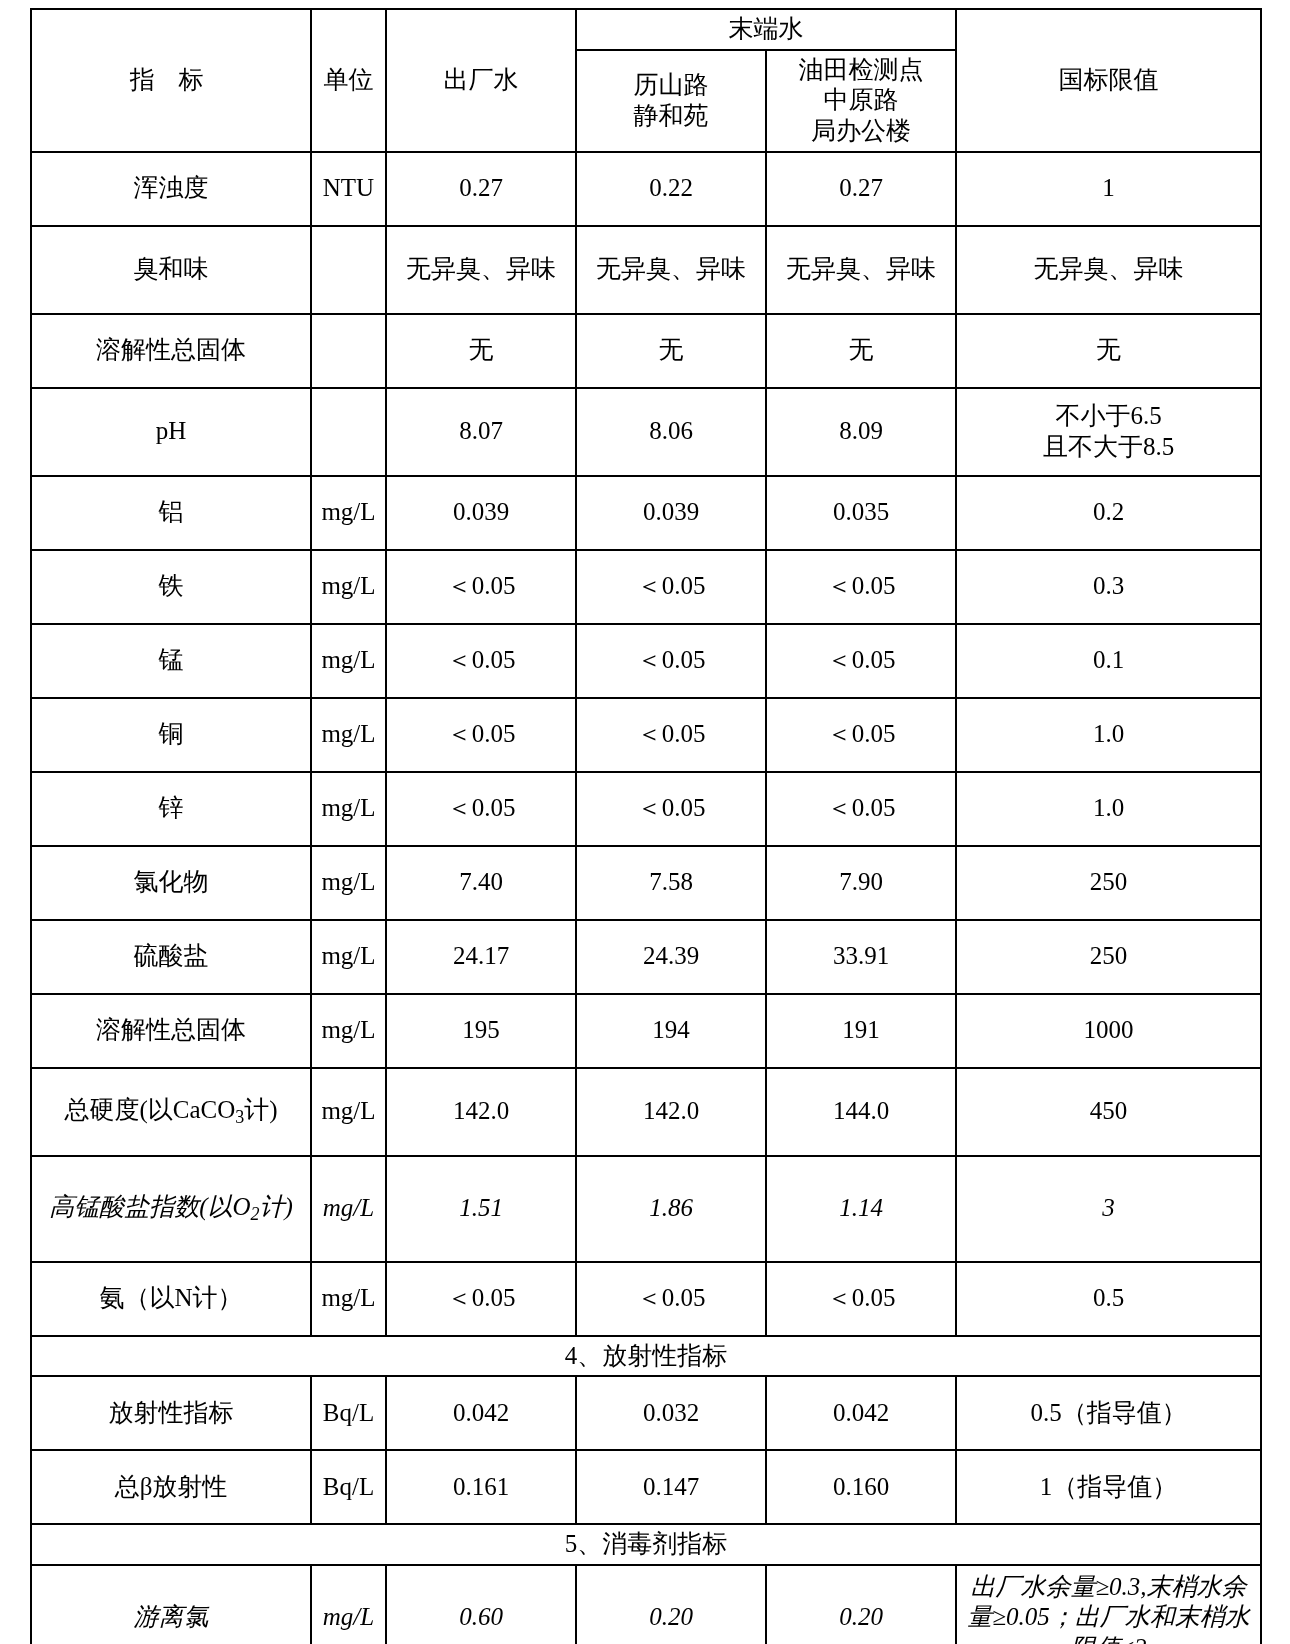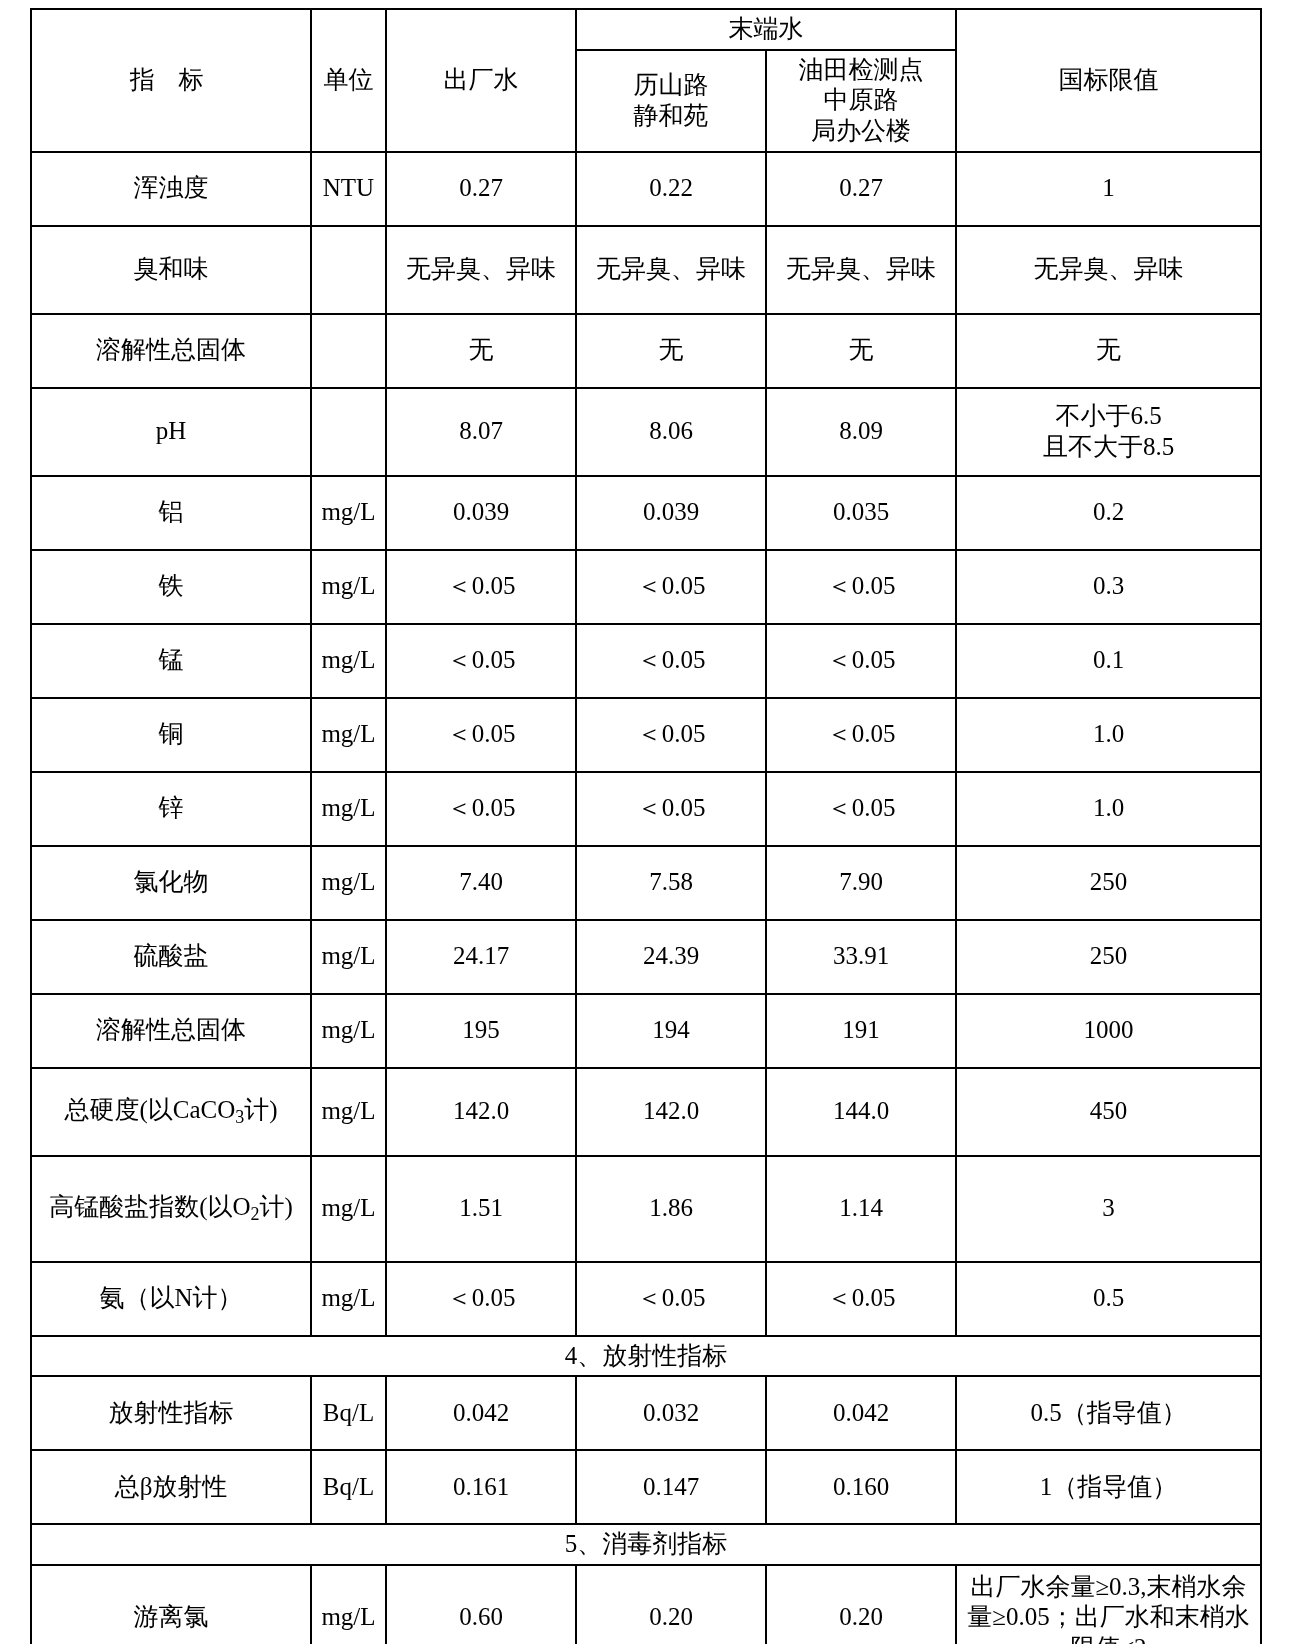--- a/index.html
+++ b/index.html
@@ -70,21 +70,21 @@
     line-height: 1.25;
   }
   .section-row td {
     font-weight: bold;
     font-size: 26px;
     padding: 9px 4px;
     margin-left: 32px;
   }
   .tall td { height: 64px; }
   .tall2 td { height: 78px; }
-  .tall3 td { height: 96px; }
+  .tall3 td { height: 96px; font-style: italic; }
   sub {
     font-size: 0.72em;
     vertical-align: -0.28em;
   }
   .limit-multiline {
     font-size: 25px;
     line-height: 1.3;
   }
   .limit-small {
     font-size: 23px;

